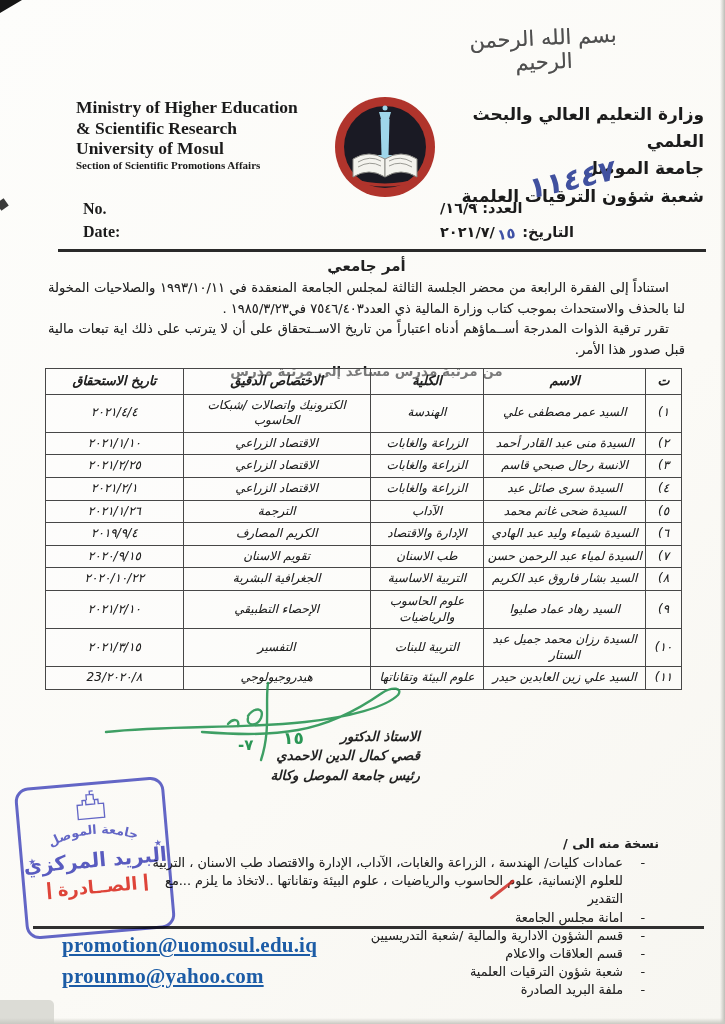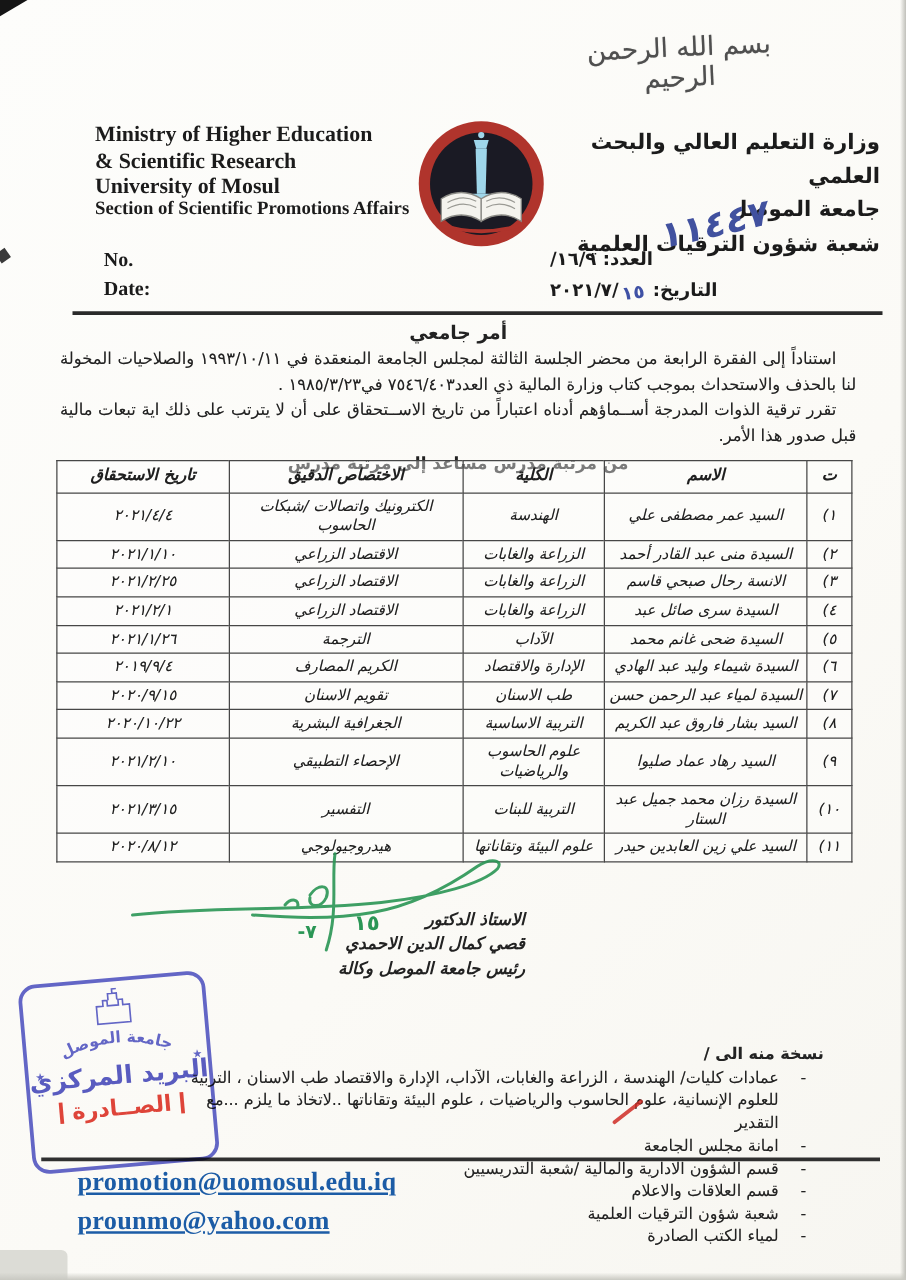--- a/index.html
+++ b/index.html
@@ -23,21 +23,21 @@
 
   .bismillah {
     position:absolute; left:446px; top:26px; width:195px; text-align:center;
     font-size:21px; color:#4f4f4f; transform:rotate(-2.5deg);
     text-shadow:0 0 .6px rgba(60,60,60,.5); direction:rtl;
   }
 
   .hdr-en { position:absolute; left:76px; top:97px; font-family:"Liberation Serif",serif;
     font-weight:bold; color:#1b1b1b; line-height:1.18; }
   .hdr-en .big { font-size:17.5px; }
-  .hdr-en .small { font-size:15px; }
+  .hdr-en .small { font-size:11px; }
 
   .logo { position:absolute; left:333px; top:95px; width:104px; height:104px; }
 
   .hdr-ar { position:absolute; left:438px; top:101px; width:266px; direction:rtl;
     font-weight:bold; font-size:17px; line-height:1.6; color:#1b1b1b; }
 
   .nodate-en { position:absolute; left:83px; top:197px; font-family:"Liberation Serif",serif;
     font-weight:bold; font-size:16px; line-height:1.45; color:#1b1b1b; }
 
   .nodate-ar { position:absolute; left:440px; top:197px; width:250px; direction:rtl;
@@ -258,21 +258,21 @@
           <td>التربية للبنات</td>
           <td>التفسير</td>
           <td>٢٠٢١/٣/١٥</td>
         </tr>
 
         <tr>
           <td>١١)</td>
           <td>السيد علي زين العابدين حيدر</td>
           <td>علوم البيئة وتقاناتها</td>
           <td>هيدروجيولوجي</td>
-          <td>٢٠٢٠/٨/١٢</td>
+          <td>٢٠٢٠/٨/23</td>
         </tr>
 
     </tbody>
   </table>
 
   <svg class="sig-svg" viewBox="0 0 340 95">
     <g stroke="#2a9655" stroke-width="2.4" fill="none" stroke-linecap="round" opacity="0.9">
       <path d="M6 52 C70 45 140 49 205 42 C250 37 286 27 298 15 C303 8 293 6 282 13 C262 27 232 44 198 50 C165 56 130 54 102 52"></path>
       <path d="M168 3 C165 24 171 50 161 80"></path>
       <path d="M148 36 C154 27 165 27 161 38 C157 47 146 46 148 38"></path>
@@ -312,21 +312,21 @@
           <span class="txt">قسم العلاقات والاعلام</span>
         </div>
 
         <div class="copy-item">
           <span class="dash">-</span>
           <span class="txt">شعبة شؤون الترقيات العلمية</span>
         </div>
 
         <div class="copy-item">
           <span class="dash">-</span>
-          <span class="txt">لمياء الكتب الصادرة</span>
+          <span class="txt">ملفة البريد الصادرة</span>
         </div>
 
     </div>
   </div>
 
   <div class="red-slash"></div>
 
   <div class="stamp">
     <svg width="40" height="30" viewBox="0 0 40 34" style="margin-top:5px">
       <path fill="none" stroke="#585cc9" stroke-width="1.5" d="M5 32 V16 h6 v-5 h4 v5 h10 v-5 h4 v5 h6 v16 z M16 11 V5 h8 v6 M20 5 V1 h4"></path>

